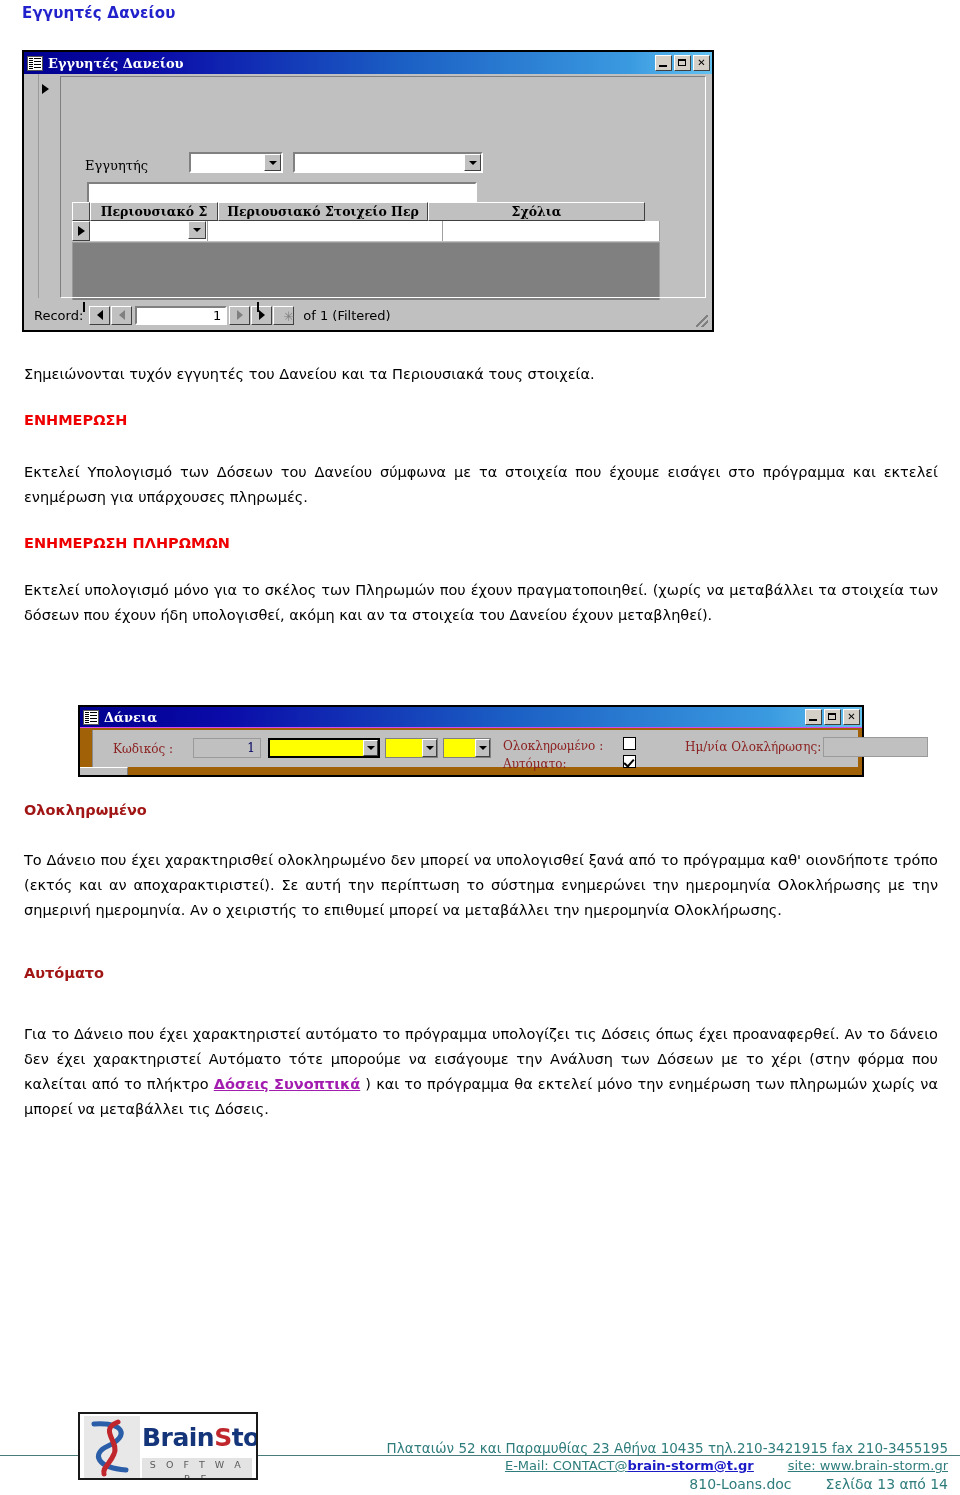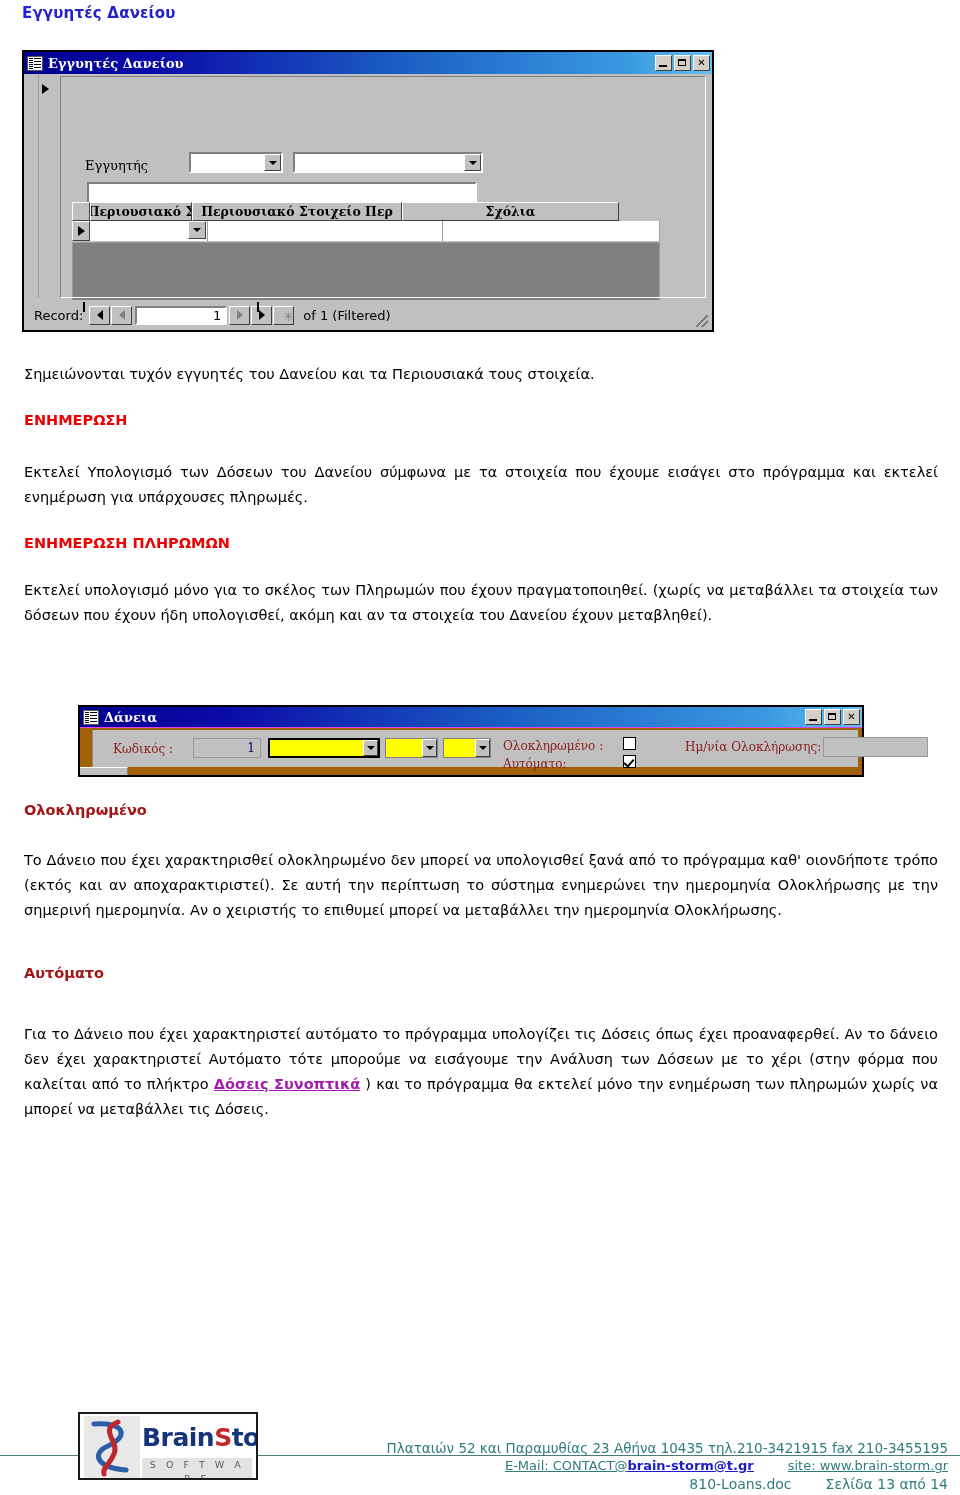--- a/index.html
+++ b/index.html
@@ -544,21 +544,21 @@
       <div class="combo" style="left:232px; top:36px; width:190px; height:21px;">
         <span class="combo-arrow"></span>
       </div>
 
       <div class="big-white-box" style="left:26px; top:66px; width:390px; height:46px;"></div>
     </div>
 
     <div class="ds">
       <div class="ds-head">
         <span class="ds-head-cell corner"></span>
-        <span class="ds-head-cell" style="width:102px;">Περιουσιακό Σ</span>
+        <span class="ds-head-cell" style="width:128px;">Περιουσιακό Σ</span>
         <span class="ds-head-cell" style="width:210px;">Περιουσιακό Στοιχείο Περ</span>
         <span class="ds-head-cell" style="width:217px;">Σχόλια</span>
       </div>
       <div class="ds-row">
         <span class="ds-sel"></span>
         <span class="ds-cell" style="width:118px;">
           <span class="dropbtn"></span>
         </span>
         <span class="ds-cell" style="width:235px;"></span>
         <span class="ds-cell" style="width:217px;"></span>

